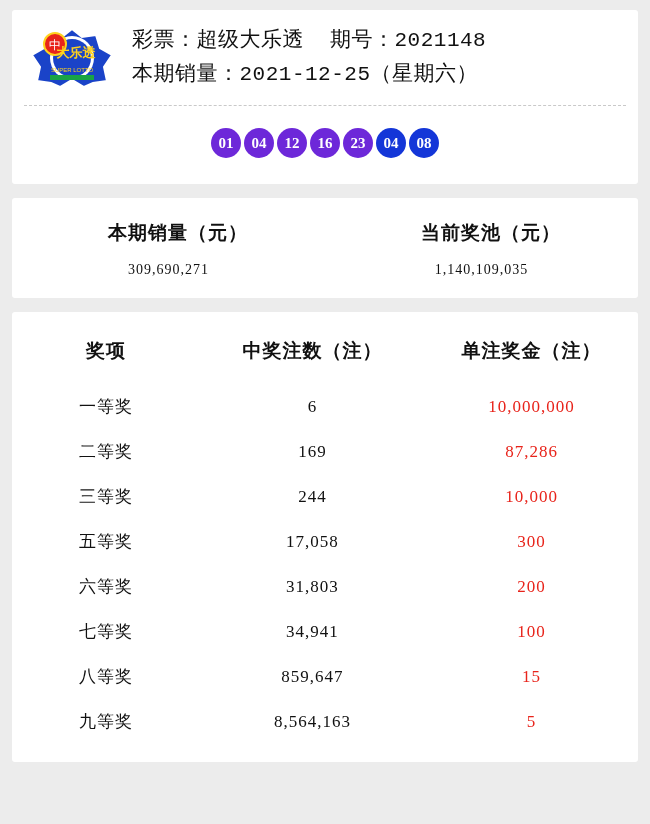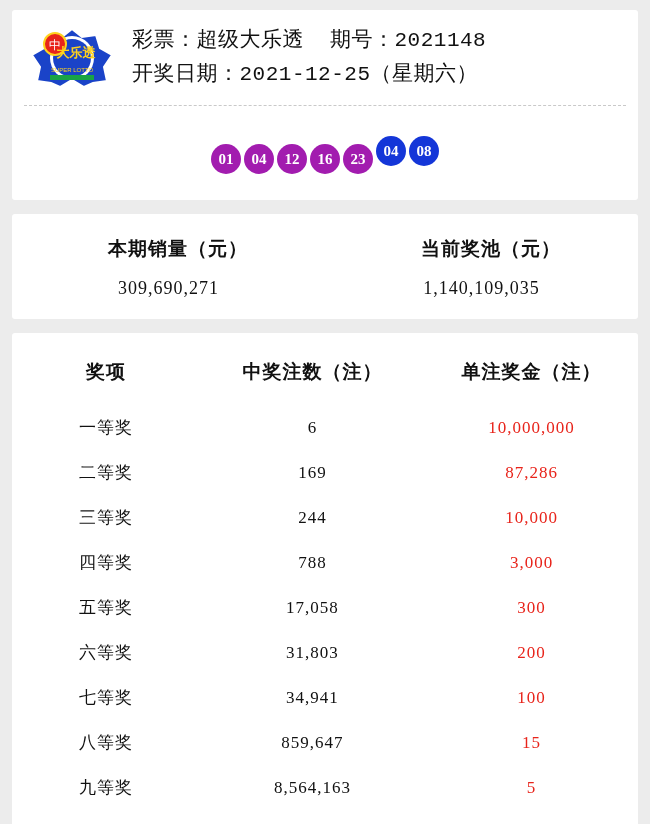--- a/index.html
+++ b/index.html
@@ -75,21 +75,21 @@
     border-radius: 50%;
     color: #ffffff;
     font-family: "Liberation Serif", serif;
     font-size: 15px;
     font-weight: bold;
     display: flex;
     align-items: center;
     justify-content: center;
     letter-spacing: 0;
   }
-  .ball.red { background: #a21caf; margin-top: 16px; }
+  .ball.red { background: #6d28d9; }
   .ball.blue { background: #1436d8; }
 
   
   .sales-card {
     padding: 22px 0 20px 0;
     margin-bottom: 14px;
     display: flex;
   }
   .sales-col {
     flex: 1 1 50%;
@@ -99,21 +99,21 @@
     font-family: "Liberation Serif", serif;
     font-size: 19px;
     font-weight: bold;
     color: #111;
     margin-bottom: 16px;
     letter-spacing: 1px;
     padding-left: 19px;
   }
   .sales-value {
     font-family: "Liberation Serif", serif;
-    font-size: 18px;
+    font-size: 14px;
     color: #111;
     letter-spacing: 1px;
   }
 
   
   .prize-card {
     padding: 20px 0 18px 0;
   }
   table.prize {
     width: 100%;
@@ -161,21 +161,21 @@
           <text x="46" y="30" font-family="Liberation Serif, serif" font-size="13" font-weight="bold" fill="#ffd21e" text-anchor="middle">大乐透</text>
           <text x="42" y="45" font-family="Liberation Sans, sans-serif" font-size="6" fill="#ffd21e" text-anchor="middle">SUPER LOTTO</text>
           <rect x="20" y="48" width="44" height="5" fill="#19a345"></rect>
         </svg>
       </div>
       <div class="header-texts">
         <div class="header-line">
           <span>彩票：</span><span>超级大乐透</span><span class="gap"></span><span>期号：</span><span>2021148</span>
         </div>
         <div class="header-line">
-          <span>开奖日期：</span><span>2021-12-25（星期六）</span>
+          <span>本期销量：</span><span>2021-12-25（星期六）</span>
         </div>
       </div>
     </div>
     <div class="dashed-sep"></div>
     <div class="balls-row">
       <div class="ball red">01</div>
       <div class="ball red">04</div>
       <div class="ball red">12</div>
       <div class="ball red">16</div>
       <div class="ball red">23</div>
@@ -219,25 +219,20 @@
           <td>二等奖</td>
           <td>169</td>
           <td class="amount">87,286</td>
         </tr>
         <tr>
           <td>三等奖</td>
           <td>244</td>
           <td class="amount">10,000</td>
         </tr>
         <tr>
-          <td>四等奖</td>
-          <td>788</td>
-          <td class="amount">3,000</td>
-        </tr>
-        <tr>
           <td>五等奖</td>
           <td>17,058</td>
           <td class="amount">300</td>
         </tr>
         <tr>
           <td>六等奖</td>
           <td>31,803</td>
           <td class="amount">200</td>
         </tr>
         <tr>

